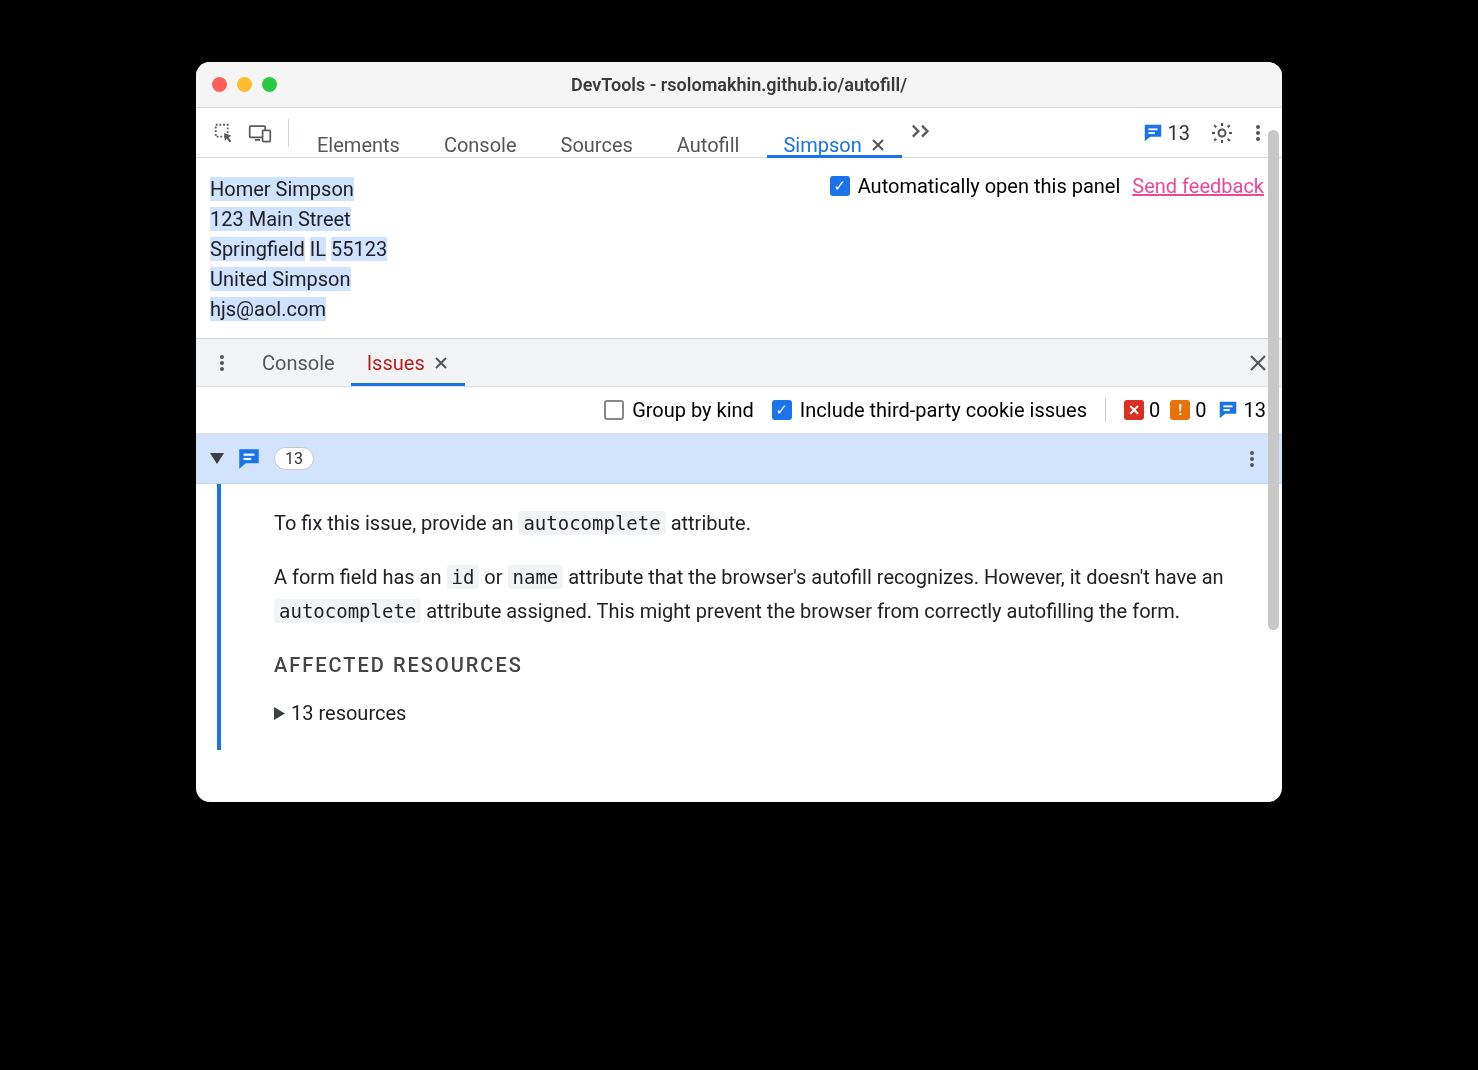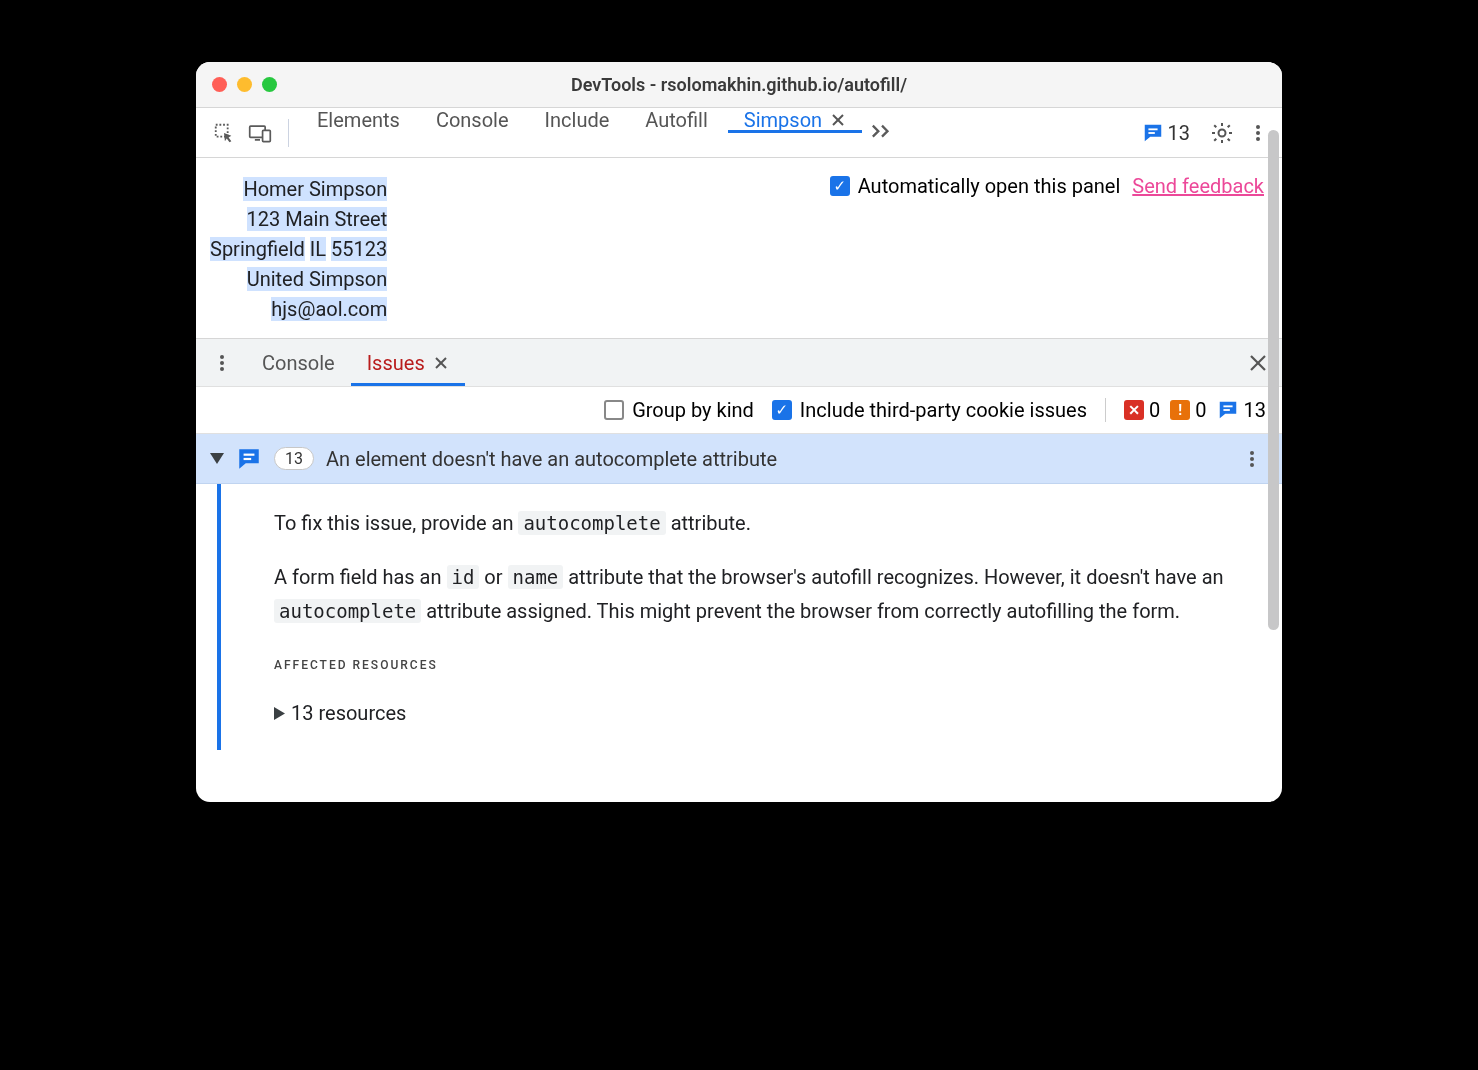--- a/index.html
+++ b/index.html
@@ -51,21 +51,21 @@
     padding: 0 8px 0 12px;
     gap: 4px;
     background: #fff;
   }
   .tb-icon {
     width: 32px; height: 32px;
     display: flex; align-items: center; justify-content: center;
     color: #5a5a5a;
   }
   .tb-divider { width: 1px; height: 28px; background: #ccd3e1; margin: 0 8px; }
-  .tabs-main { display: flex; gap: 4px; align-items: flex-start; height: 100%; }
+  .tabs-main { display: flex; gap: 12px; align-items: flex-end; height: 100%; }
   .tab-main {
     padding: 0 16px;
     display: flex; align-items: center;
     font-size: 20px; color: #555;
     cursor: pointer;
     position: relative;
   }
   .tab-main.active { color: #1a73e8; }
   .tab-main.active::after {
     content: ""; position: absolute; left: 0; right: 0; bottom: -1px; height: 3px; background: #1a73e8;
@@ -77,21 +77,21 @@
     font-size: 20px; color: #333;
   }
   .issue-badge svg { width: 22px; height: 22px; }
   .gear, .vdots { color: #555; }
   
   .content-upper {
     display: flex; justify-content: space-between;
     padding: 16px 18px 14px 14px;
     position: relative;
   }
-  .address-block { font-size: 20px; line-height: 30px; color: #202124; text-align: right; }
+  .address-block { font-size: 20px; line-height: 30px; color: #202124; }
   .address-block .hl { background: #cfe2ff; }
   .upper-right { display: flex; align-items: flex-start; gap: 12px; font-size: 20px; }
   .checkwrap { display: inline-flex; align-items: center; gap: 8px; }
   .chk {
     width: 20px; height: 20px; border-radius: 3px;
     display: inline-flex; align-items: center; justify-content: center; font-size: 15px;
     border: 2px solid #888; background:#fff; color:#fff; flex-shrink:0;
   }
   .chk.on { background: #1a73e8; border-color:#1a73e8; }
   .link { color: #ec4899; text-decoration: underline; cursor: pointer; }
@@ -146,21 +146,21 @@
   }
   .issue-leftbar {
     width:4px; background:#1a73e8; height:100%;
   }
   .issue-content {
     padding: 22px 40px 20px 32px;
     font-size:20px; line-height:34px; color:#202124;
   }
   .issue-content p { margin-bottom:20px; }
   code.inline { background:#f1f3f4; padding:1px 5px; border-radius:3px; font-size:19px; font-family:ui-monospace,Menlo,monospace; }
-  .sect-title { letter-spacing:2px; font-size:12px; font-weight:500; color:#444; margin: 14px 0 14px 0; }
+  .sect-title { letter-spacing:2px; font-size:20px; font-weight:500; color:#444; margin: 14px 0 14px 0; }
   .resources-row { font-size:20px; display:flex; align-items:center; gap:6px;text-align:right; }
   .tri-right { font-size:13px; color:#555; }
   svg { display:block; }
 </style>
 </head>
 <body>
 
 <div class="window">
 
   <div class="titlebar">
@@ -188,21 +188,21 @@
     </div>
     <div class="tb-divider"></div>
     <div class="tabs-main">
       <div class="tab-main">
           <span>Elements</span>
         </div>
       <div class="tab-main">
           <span>Console</span>
         </div>
       <div class="tab-main">
-          <span>Include</span>
+          <span>Sources</span>
         </div>
       <div class="tab-main">
           <span>Autofill</span>
         </div>
       <div class="tab-main active">
         <span>Simpson</span>
         <span class="tab-close">
           <svg width="16" height="16" viewBox="0 0 16 16" stroke="currentColor" stroke-width="2">
               <line x1="3" y1="3" x2="13" y2="13"></line>
               <line x1="13" y1="3" x2="3" y2="13"></line>
@@ -326,21 +326,20 @@
       <svg width="14" height="12" viewBox="0 0 14 12">
           <polygon points="0,0 14,0 7,11" fill="#3b4043"></polygon>
         </svg>
     </span>
     <svg width="26" height="26" viewBox="0 0 24 24">
         <path fill="#1a73e8" d="M3 3h18v13H9l-6 5z"></path>
         <rect x="7" y="7" width="10" height="2" fill="#fff"></rect>
         <rect x="7" y="11" width="7" height="2" fill="#fff"></rect>
       </svg>
     <span class="pill">13</span>
-    <span class="issue-title">An element doesn't have an autocomplete attribute</span>
     <div class="spacer"></div>
     <div class="tb-icon vdots">
       <svg width="20" height="20" viewBox="0 0 20 20" fill="#555">
           <circle cx="10" cy="4" r="2"></circle>
           <circle cx="10" cy="10" r="2"></circle>
           <circle cx="10" cy="16" r="2"></circle>
         </svg>
     </div>
   </div>
 

